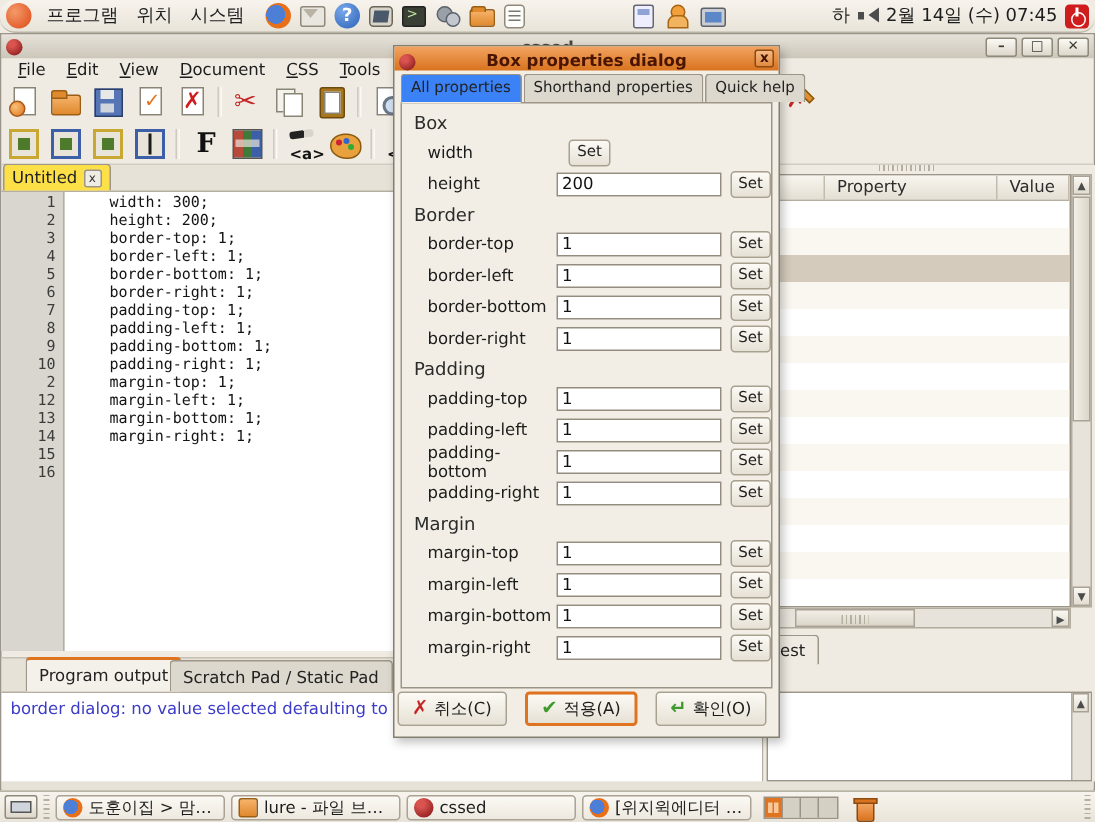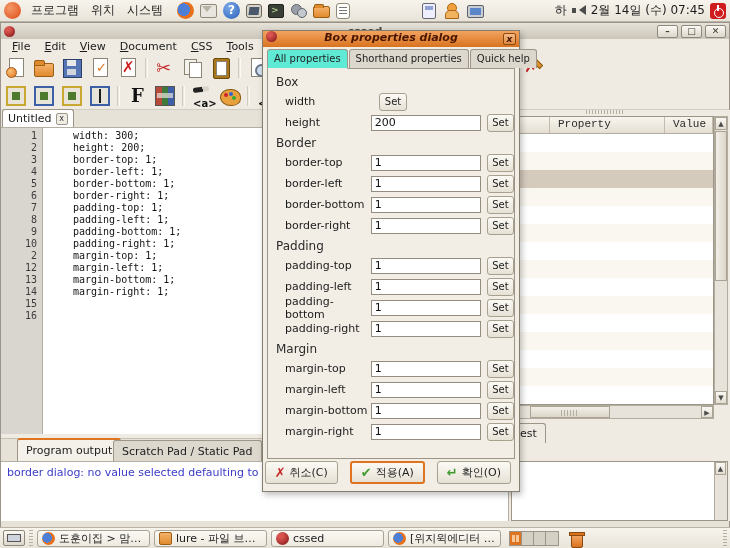--- a/index.html
+++ b/index.html
@@ -3,21 +3,21 @@
 <meta charset="utf-8">
 <style>
   * { margin:0; padding:0; box-sizing:border-box; }
   html,body { width:730px; height:548px; overflow:hidden; }
   body { font-family:"DejaVu Sans", sans-serif; background:#efebe2; position:relative; }
   #stage { position:absolute; top:0; left:0; width:730px; height:548px; overflow:hidden; }
 
   
   #top-panel { position:absolute; top:0; left:0; width:730px; height:22px;
     background:linear-gradient(#f7f4ed,#e9e4d9); border-bottom:1px solid #b9b3a5;
-    display:flex; align-items:center; padding:0 4px; gap:4px; }
+    display:flex; align-items:center; padding:0 4px; gap:4px;border-radius:10px; }
   .tp-menu { font-size:12px; color:#1d1d1d; padding:2px 6px; cursor:default; }
   .tp-icon { width:18px; height:18px; display:inline-block; position:relative; border-radius:3px; }
   .tray { margin-left:auto; display:flex; align-items:center; gap:5px; }
   .tray-text { font-size:12px; color:#1d1d1d; }
   .clock { font-size:12px; color:#1d1d1d; white-space:nowrap; }
 
   [data-icon]{ display:inline-block; position:relative; }
   [data-icon="ubuntu-logo"]{ width:17px;height:17px;border-radius:50%;
      background:radial-gradient(circle at 35% 35%, #f4a succeed, #dd4814);
      background:radial-gradient(circle at 35% 35%, #f49a6a, #dd4814); }
@@ -113,21 +113,21 @@
   [data-icon="color-wizard"]::before{ content:"";position:absolute;left:1px;top:4px;width:19px;height:15px;border-radius:50% 50% 45% 55%;background:#e8a13c;border:1px solid #8a5a10; }
   [data-icon="color-wizard"]::after{ content:"";position:absolute;left:5px;top:8px;width:4px;height:4px;border-radius:50%;background:#c23;box-shadow:5px -1px 0 #36c,8px 3px 0 #3a3; }
   [data-icon="selector-wizard"]::after{ content:"";position:absolute;left:6px;top:0;width:8px;height:8px;border:2px solid #6b7585;border-radius:50%;background:#eef4fb; }
   [data-icon="delete-x"]::before{ content:"✗";position:absolute;left:1px;top:-1px;font-size:17px;font-weight:bold;color:#c42525; }
   [data-icon="delete-x"]::after{ content:"";position:absolute;right:2px;top:4px;width:9px;height:3px;background:#e0902f;border:1px solid #8a5a10;transform:rotate(45deg); }
   #tb1-extra { position:absolute; left:522px; top:3px; }
 
   
   #editor-tabs { position:absolute; top:87px; left:0; width:508px; height:18px;
     background:#e6e2d8; border-bottom:1px solid #b5afa2; }
-  .etab { position:absolute; left:1px; bottom:0; height:18px; background:#ffffff;
+  .etab { position:absolute; left:1px; bottom:0; height:18px; background:#fde047;
     border:1px solid #9d9688; border-bottom:none; border-radius:3px 3px 0 0;
     display:flex; align-items:center; gap:4px; padding:0 5px; font-size:11px; color:#222;justify-content:center; }
   .etab-close { width:12px; height:12px; border:1px solid #9d9688; border-radius:2px;
     background:#efece4; font-size:8px; line-height:10px; text-align:center; color:#333; }
 
   #editor { position:absolute; top:105px; left:0; width:508px; height:306px;
     background:#fff; border-right:1px solid #b5afa2; display:flex; }
   #gutter { width:42px; background:#d9d6cf; border-right:1px solid #b3afa6;
     font-family:"DejaVu Sans Mono",monospace; font-size:10px; color:#3c3c3c; text-align:right;
     padding:2px 5px 0 0; line-height:12px; }
@@ -148,21 +148,21 @@
   #bottomstrip { position:absolute; top:498px; left:0; right:0; height:6px; background:#e6e2d8; }
 
   
   #right-panel { position:absolute; top:87px; left:508px; width:221px; height:411px; background:#efebe2; }
   #rp-handle { position:absolute; top:0; left:77px; width:38px; height:4px;
     background:repeating-linear-gradient(90deg,#b5afa2 0 1px,transparent 1px 3px); }
   #rp-table { position:absolute; top:6px; left:0; width:205px; bottom:116px;
     border:1px solid #9d9688; background:#fff; overflow:hidden; }
   #rp-header { display:flex; height:17px; background:linear-gradient(#f8f5ef,#e4dfd3);
     border-bottom:1px solid #b5afa2; }
-  .rp-hcell { border-right:1px solid #c3bcae; font-size:11px; color:#2b2b2b; padding:1px 0 0 8px;font-family:Liberation Mono, monospace; }
+  .rp-hcell { border-right:1px solid #c3bcae; font-size:11px; color:#2b2b2b; padding:1px 0 0 8px; }
   .rp-c0 { width:40px; } .rp-c1 { width:115px; } .rp-c2 { flex:1; }
   .rp-row { display:flex; height:18px; font-size:11px; color:#1c1c1c; align-items:center; }
   .rp-row:nth-child(even){ background:#faf7f1; }
   .rp-row.selected { background:#d5cbbd; }
   .rp-prop { padding-left:48px; white-space:nowrap; overflow:hidden; }
   .rp-val { padding-left:160px; white-space:nowrap; overflow:hidden; }
   #rp-vscroll { position:absolute; top:6px; right:2px; width:14px; bottom:116px;
     background:#e7e3da; border:1px solid #b3ada0; }
   .scroll-btn { position:absolute; left:0; width:12px; height:13px; background:linear-gradient(#faf8f3,#e2ddd1);
     border:1px solid #a9a295; font-size:7px; text-align:center; line-height:12px; color:#4c4c4c; }
@@ -178,30 +178,30 @@
     background:#efebe2; border:1px solid #9d9688; border-bottom:none; border-radius:3px 3px 0 0;
     font-size:11px; color:#222; display:flex; align-items:center; }
   #rp-bottom-box { position:absolute; left:2px; right:2px; bottom:0; height:60px;
     background:#fff; border:1px solid #9d9688; }
   #rp-bb-scroll { position:absolute; right:0; top:0; bottom:0; width:13px; background:#e7e3da; border-left:1px solid #b3ada0; }
 
   
   #dialog { position:absolute; top:30px; left:262px; width:258px; height:462px;
     background:#f2eee5; border:1px solid #847e6f; box-shadow:2px 3px 6px rgba(0,0,0,.25); }
   #dlg-titlebar { position:absolute; top:0; left:0; right:0; height:16px;
-    background:linear-gradient(#f2a360,#d9731f); display:flex; align-items:flex-start; padding:0 3px;font-style:italic; }
+    background:linear-gradient(#f2a360,#d9731f); display:flex; align-items:flex-end; padding:0 3px; }
   #dlg-titlebar .dlg-title { position:absolute; left:0; right:0; text-align:center;
     font-size:11px; font-weight:bold; color:#4a1500; }
   #dlg-close { position:absolute; right:3px; top:2px; width:13px; height:12px;
     background:linear-gradient(#f6ba85,#e08a40); border:1px solid #8a4a10; border-radius:2px;
     font-size:9px; line-height:10px; text-align:center; color:#401200; font-weight:bold; }
   #dlg-tabs { position:absolute; top:18px; left:4px; right:4px; height:19px; display:flex; }
   .dtab { height:19px; border:1px solid #9d9688; border-bottom:none; border-radius:3px 3px 0 0;
     background:#ddd8cd; font-size:10px; color:#222; padding:3px 6px 0 6px; margin-right:1px; white-space:nowrap; }
-  .dtab.active { background:#5eead4; height:20px; z-index:2; border-bottom:1px solid #f2eee5; }
+  .dtab.active { background:#3b82f6; height:20px; z-index:2; border-bottom:1px solid #f2eee5; }
   #dlg-content { position:absolute; top:37px; left:4px; right:4px; height:391px;
     border:1px solid #9d9688; background:#f2eee5; padding-top:3px; overflow:hidden; }
   .dsection-title { font-size:12px; color:#2b2b2b; margin:3px 0 2px 8px; }
   .drow { display:flex; align-items:center; height:21px; padding-left:17px; }
   .drow label { width:88px; font-size:11px; color:#1c1c1c; }
   .drow input { width:110px; height:16px; border:1px solid #948d7f; background:#fff;
     font-size:11px; font-family:"DejaVu Sans",sans-serif; padding:0 3px; color:#111; }
   .set-btn { margin-left:6px; width:28px; height:18px; background:linear-gradient(#fcfaf5,#e6e1d5);
     border:1px solid #a9a190; border-radius:3px; font-size:10px; color:#222; text-align:center; line-height:15px; }
   #dlg-buttons { position:absolute; bottom:7px; left:0; right:8px; display:flex; justify-content:flex-end; gap:12px; }

